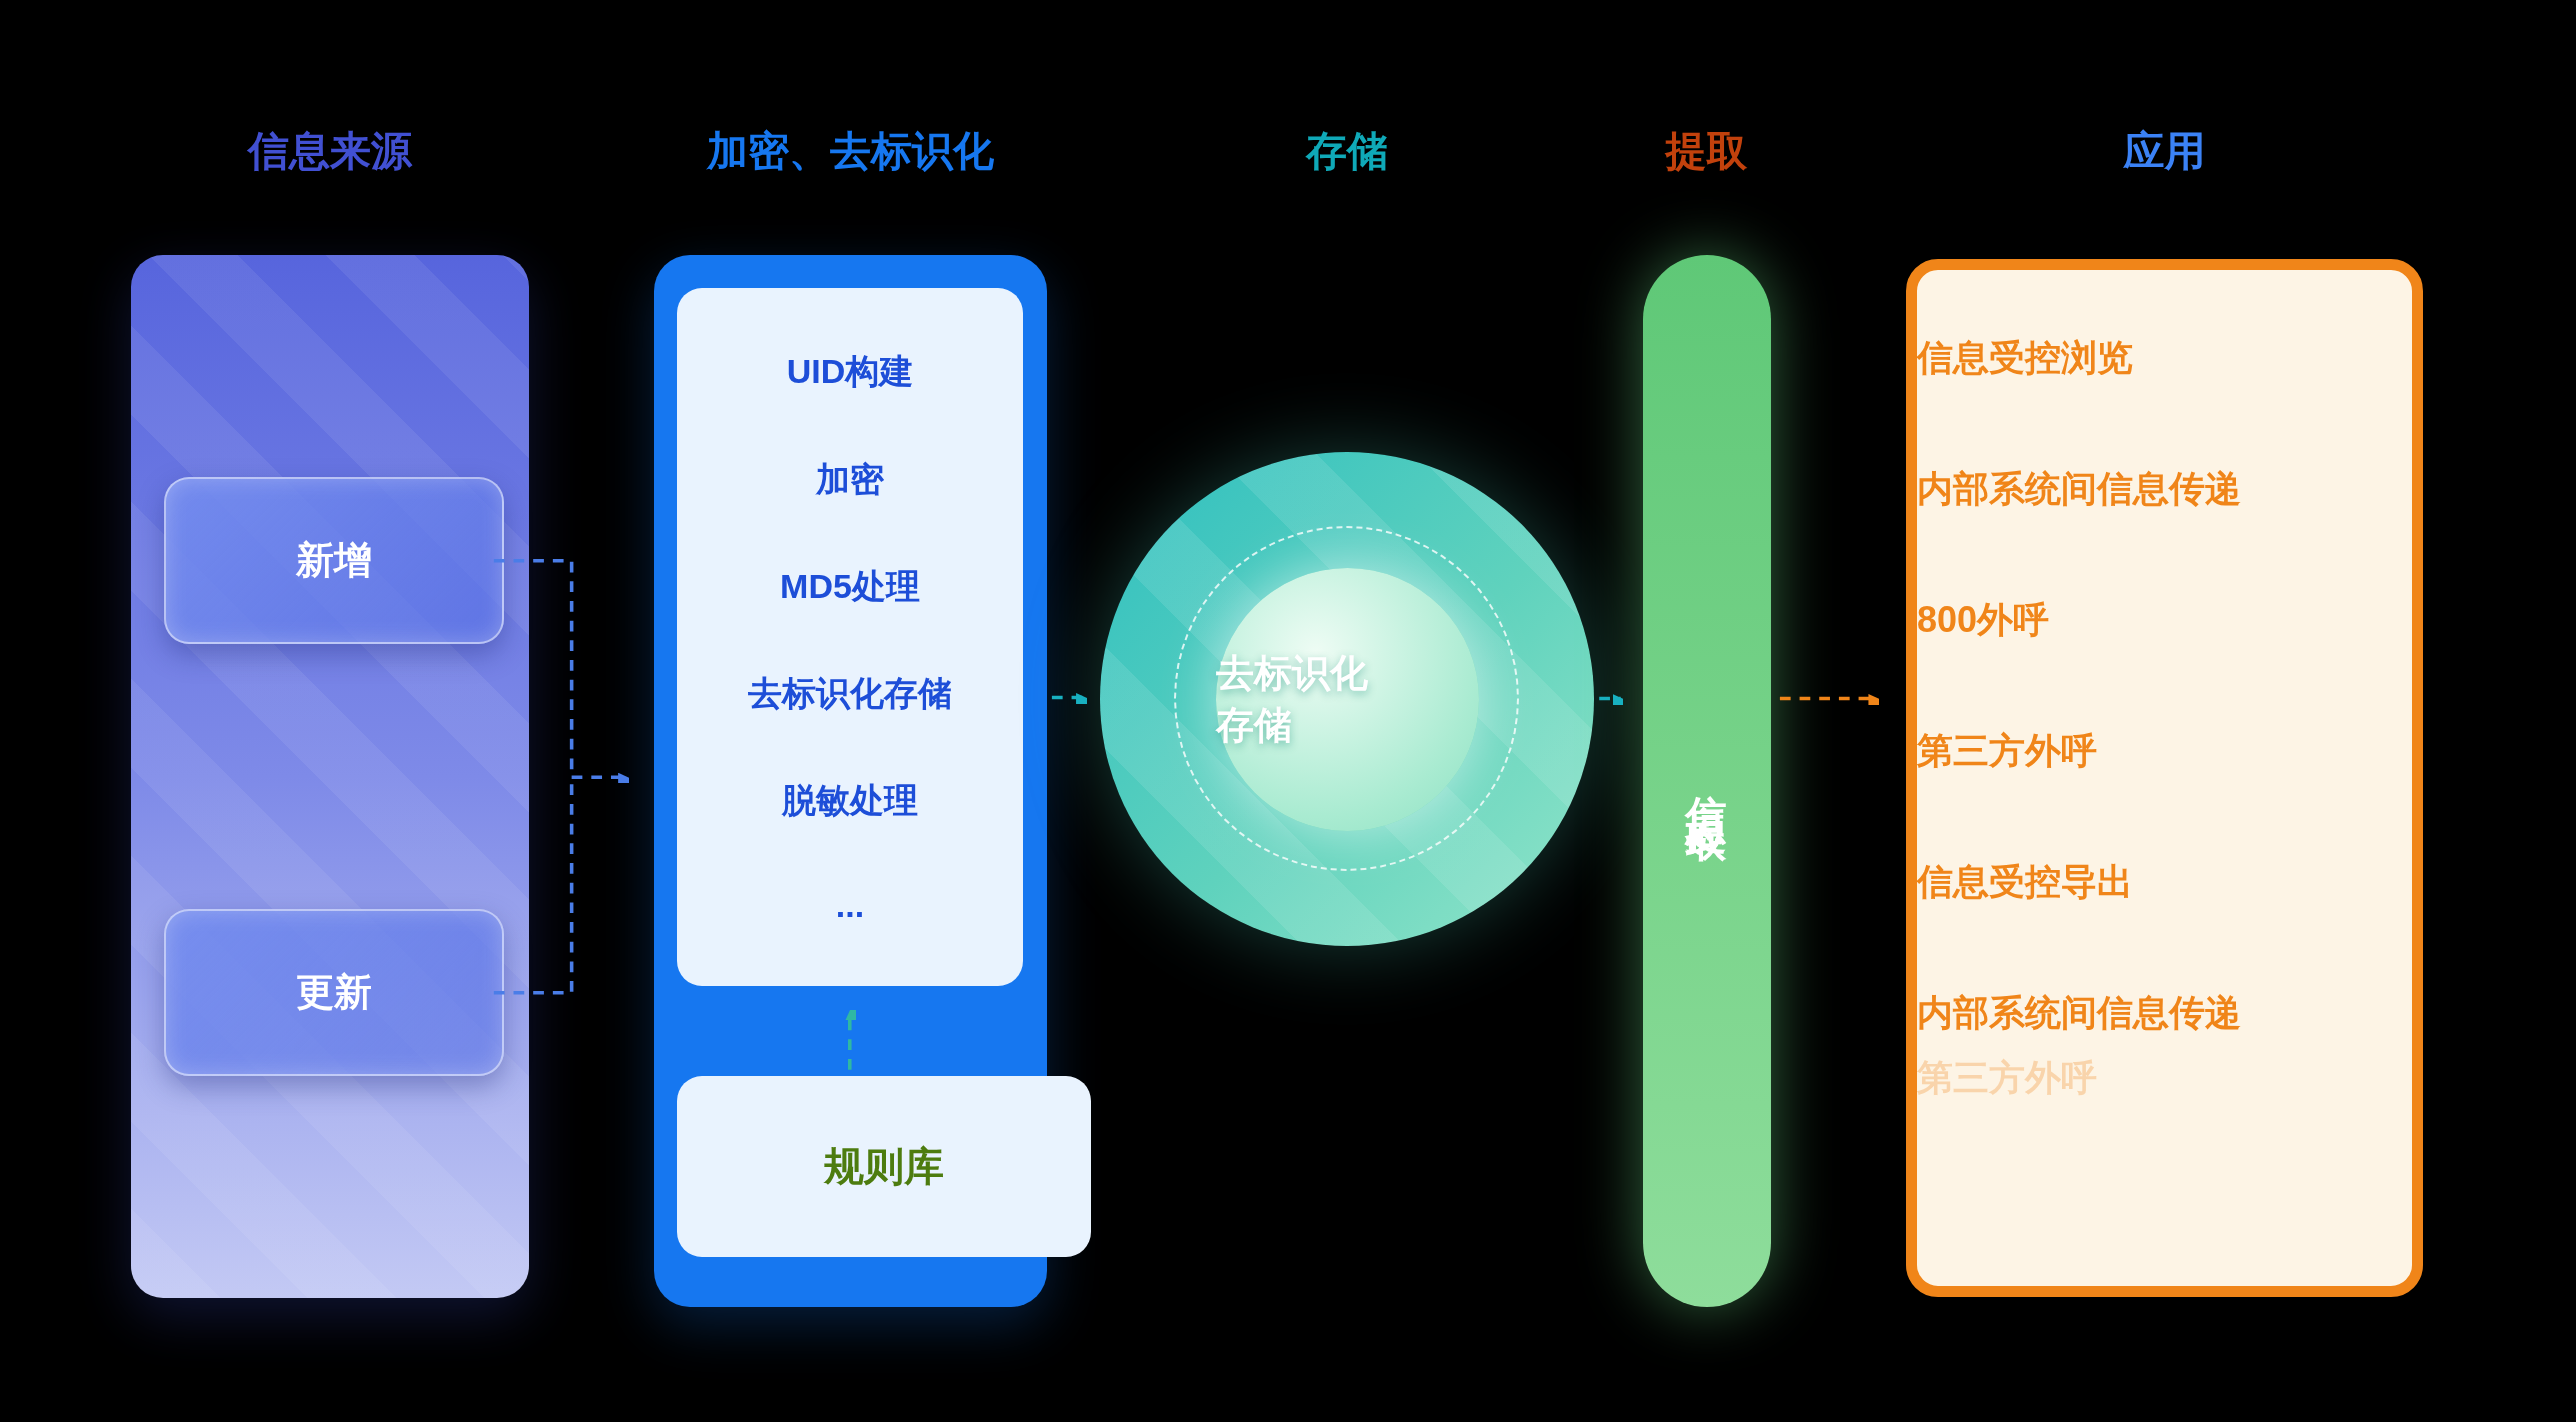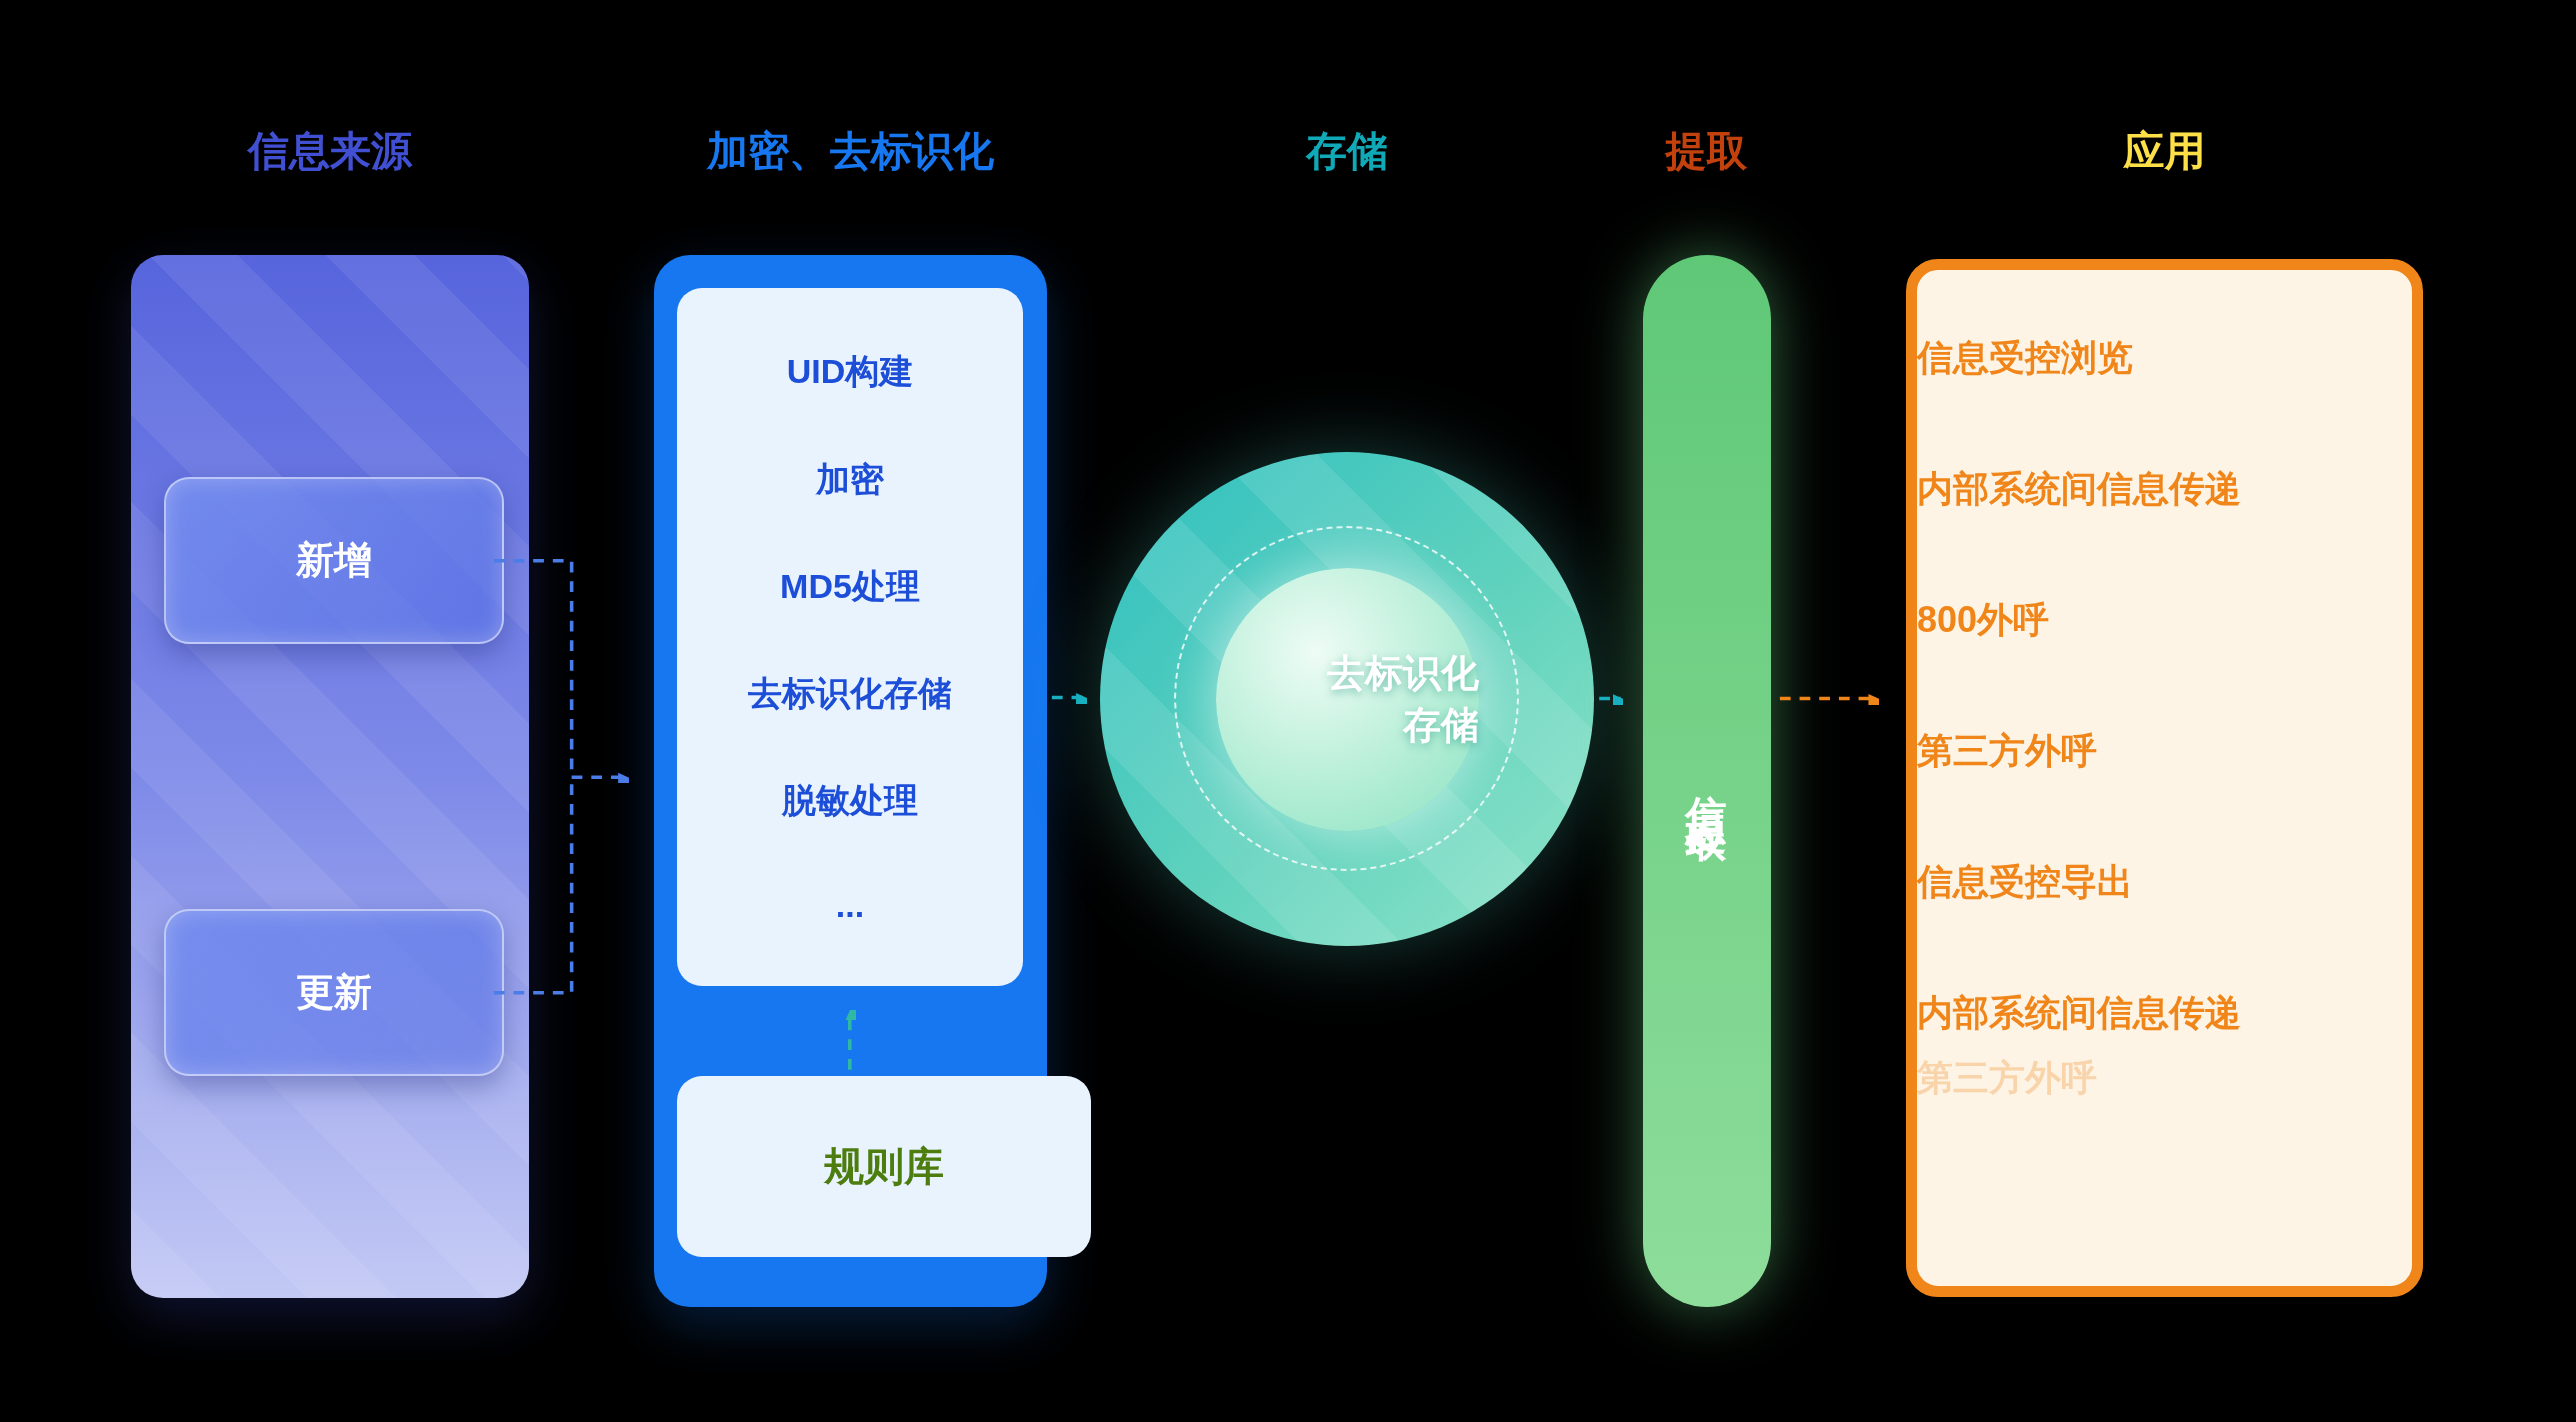--- a/index.html
+++ b/index.html
@@ -6,21 +6,21 @@
   html,body{background:#000}
   body{width:2576px;height:1422px;overflow:hidden;font-family:"Liberation Sans",sans-serif}
   .canvas{position:relative;width:2576px;height:1422px;background:#000}
 
   
   .hdr{position:absolute;top:123px;height:57px;line-height:57px;font-size:41px;font-weight:bold;text-align:center;white-space:nowrap}
   #hdr-source{left:131px;width:398px;color:#4150d2}
   #hdr-encrypt{left:654px;width:393px;color:#1677f0}
   #hdr-storage{left:1100px;width:494px;color:#0fa9b8}
   #hdr-extract{left:1607px;width:199px;color:#c2410c}
-  #hdr-apply{left:1906px;width:517px;color:#fde047}
+  #hdr-apply{left:1906px;width:517px;color:#3b82f6}
 
   
   .col-source{position:absolute;left:131px;top:255px;width:398px;height:1043px;border-radius:32px;
     background-image:repeating-linear-gradient(45deg,rgba(255,255,255,.07) 0 63px,rgba(255,255,255,0) 63px 125px),
       linear-gradient(180deg,#5765dd 0%,#7e8ae8 50%,#c3c9f4 100%);
     box-shadow:0 18px 54px rgba(60,80,200,.25)}
   .src-node{position:absolute;left:33px;width:340px;height:167px;border-radius:25px;
     border:2.7px solid rgba(255,255,255,.55);
     background:linear-gradient(135deg,rgba(116,140,238,.95),rgba(84,110,228,.6));
     display:flex;align-items:center;justify-content:center;color:#fff;font-size:38px;font-weight:bold;
@@ -40,21 +40,21 @@
   
   .circle-outer{position:absolute;left:1100px;top:452px;width:494px;height:494px;border-radius:50%;
     background-image:repeating-linear-gradient(45deg,rgba(255,255,255,.10) 0 72px,rgba(255,255,255,0) 72px 143px),
       linear-gradient(135deg,#2fbfc0,#5fd2bd 55%,#93e5c9);
     box-shadow:0 0 81px rgba(80,210,190,.30)}
   .circle-ring{position:absolute;left:50%;top:50%;width:345px;height:345px;margin:-173px 0 0 -173px;
     border:2.7px dashed rgba(255,255,255,.8);border-radius:50%}
   .circle-inner{position:absolute;left:50%;top:50%;width:263px;height:263px;margin:-131px 0 0 -131px;border-radius:50%;
     background:radial-gradient(circle at 38% 32%,#eefcf4,#a9ebd1 68%,#8ce0c2);
     box-shadow:0 0 54px rgba(255,255,255,.55);
-    display:flex;flex-direction:column;align-items:flex-end;justify-content:center;
+    display:flex;flex-direction:column;align-items:flex-start;justify-content:center;
     color:#fff;font-size:38px;font-weight:bold;line-height:1.35;text-shadow:0 2.7px 9px rgba(0,130,110,.45)}
 
   
   .bar-extract{position:absolute;left:1643px;top:255px;width:128px;height:1052px;border-radius:64px;
     background:linear-gradient(180deg,#5fc877,#8edd9b);
     box-shadow:0 0 63px rgba(110,225,140,.45);
     display:flex;align-items:center;justify-content:center}
   .bar-label{writing-mode:vertical-rl;text-orientation:upright;color:#fff;font-size:41px;font-weight:bold;letter-spacing:9px}
 
   

